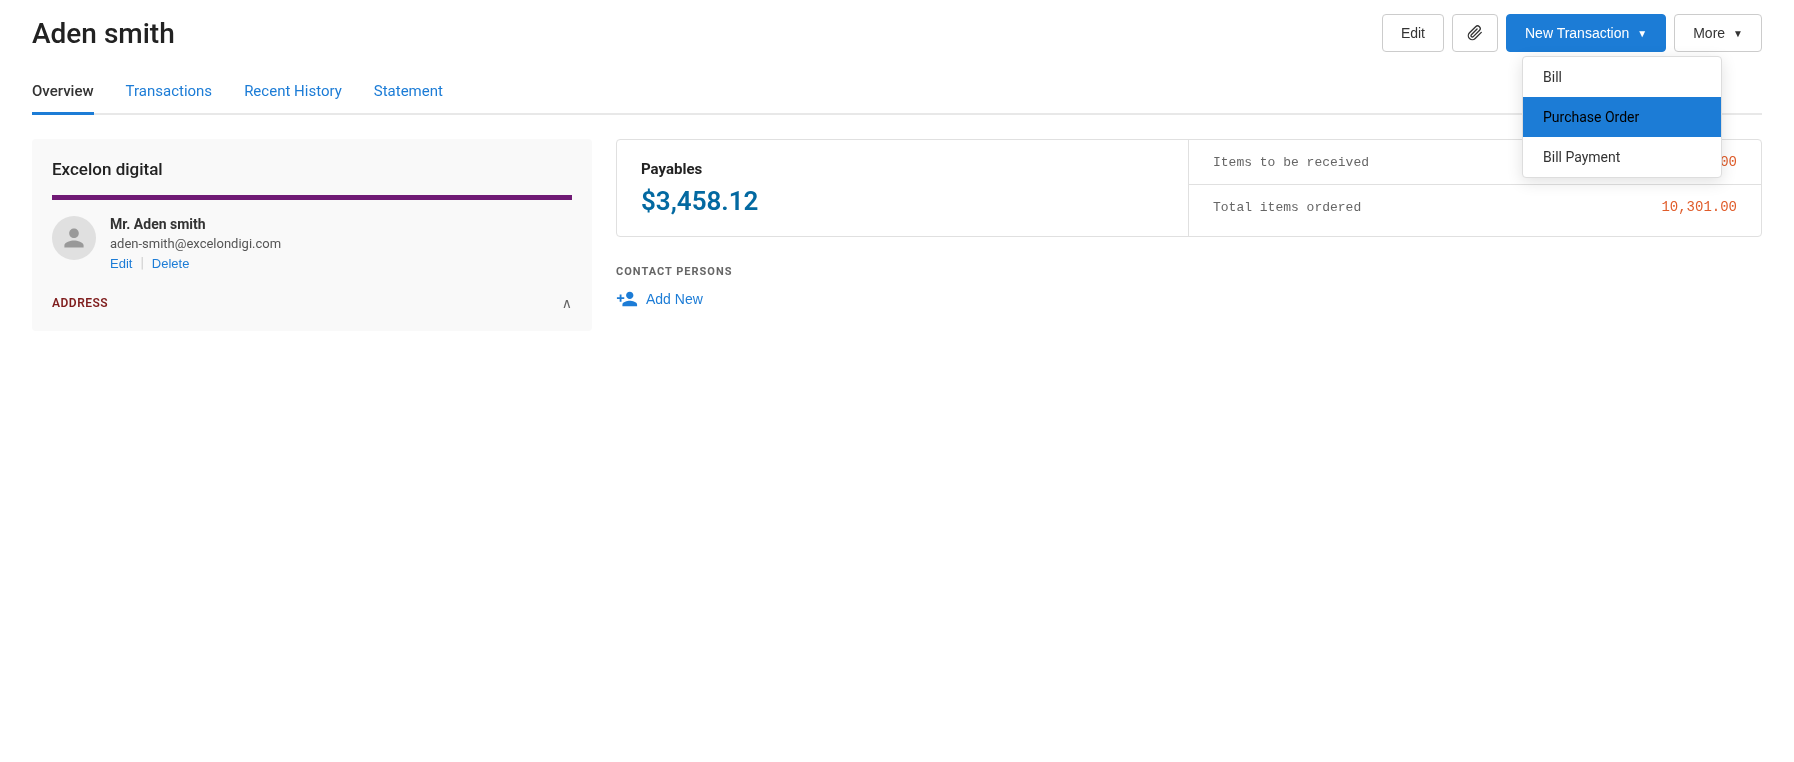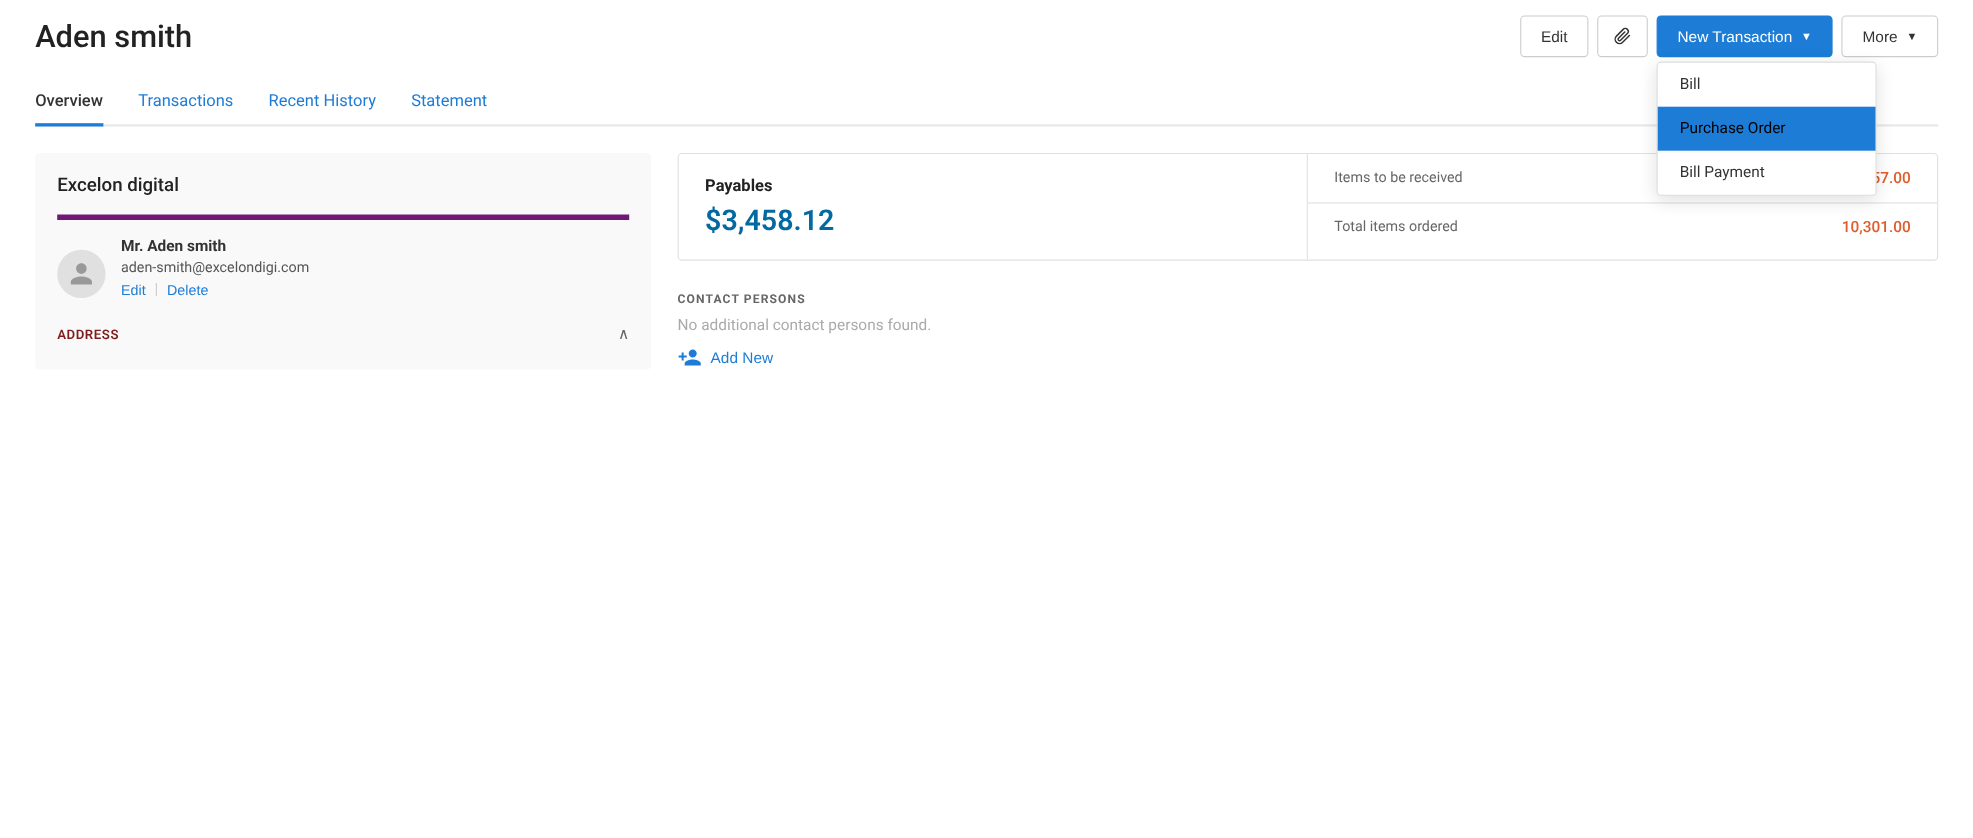--- a/index.html
+++ b/index.html
@@ -50,21 +50,21 @@
     }
     .btn-icon {
       padding: 10px 14px;
     }
     .dropdown-wrapper {
       position: relative;
     }
     .dropdown-menu {
       position: absolute;
       top: calc(100% + 4px);
-      left: 0;
+      left: 16px;
       background: #fff;
       border: 1px solid #ddd;
       border-radius: 4px;
       box-shadow: 0 4px 16px rgba(0,0,0,0.12);
       min-width: 200px;
       z-index: 100;
     }
     .dropdown-item {
       padding: 12px 20px;
       cursor: pointer;
@@ -116,21 +116,21 @@
     .company-name {
       font-size: 17px;
       font-weight: 500;
       color: #222;
       margin-bottom: 16px;
       padding-bottom: 16px;
       border-bottom: 5px solid #701a75;
     }
     .contact-row {
       display: flex;
-      align-items: flex-end;
+      align-items: flex-start;
       gap: 14px;
     }
     .avatar {
       width: 44px;
       height: 44px;
       border-radius: 50%;
       background: #e0e0e0;
       display: flex;
       align-items: center;
       justify-content: center;
@@ -212,22 +212,23 @@
       color: #0369a1;
     }
     .payables-side {
       display: flex;
       flex-direction: column;
     }
     .payable-item {
       padding: 14px 24px;
       display: flex;
       justify-content: space-between;
-      align-items: flex-start;
+      align-items: flex-end;
       border-bottom: 1px solid #e0e0e0;
+      font-family: Liberation Mono, monospace;
     }
     .payable-item:last-child { border-bottom: none; }
     .payable-item-label {
       color: #666;
       font-size: 13px;
     }
     .payable-item-value {
       color: #e05c2a;
       font-size: 14px;
       font-weight: 500;
@@ -349,21 +350,20 @@
             <div class="payable-item">
               <span class="payable-item-label">Total items ordered</span>
               <span class="payable-item-value">10,301.00</span>
             </div>
           </div>
         </div>
       </div>
 
       <div class="contact-persons-section">
         <div class="section-title">CONTACT PERSONS</div>
-        <div class="no-contacts">No additional contact persons found.</div>
         <button class="add-new-btn">
           <svg class="add-icon" viewBox="0 0 24 24" fill="#1c7cd6">
             <path d="M15 12c2.2 0 4-1.8 4-4s-1.8-4-4-4-4 1.8-4 4 1.8 4 4 4zm-9-2V7H4v3H1v2h3v3h2v-3h3v-2H6zm9 4c-2.7 0-8 1.3-8 4v2h16v-2c0-2.7-5.3-4-8-4z"></path>
           </svg>
           <span>Add New</span>
         </button>
       </div>
     </div>
   </div>
 </div>

